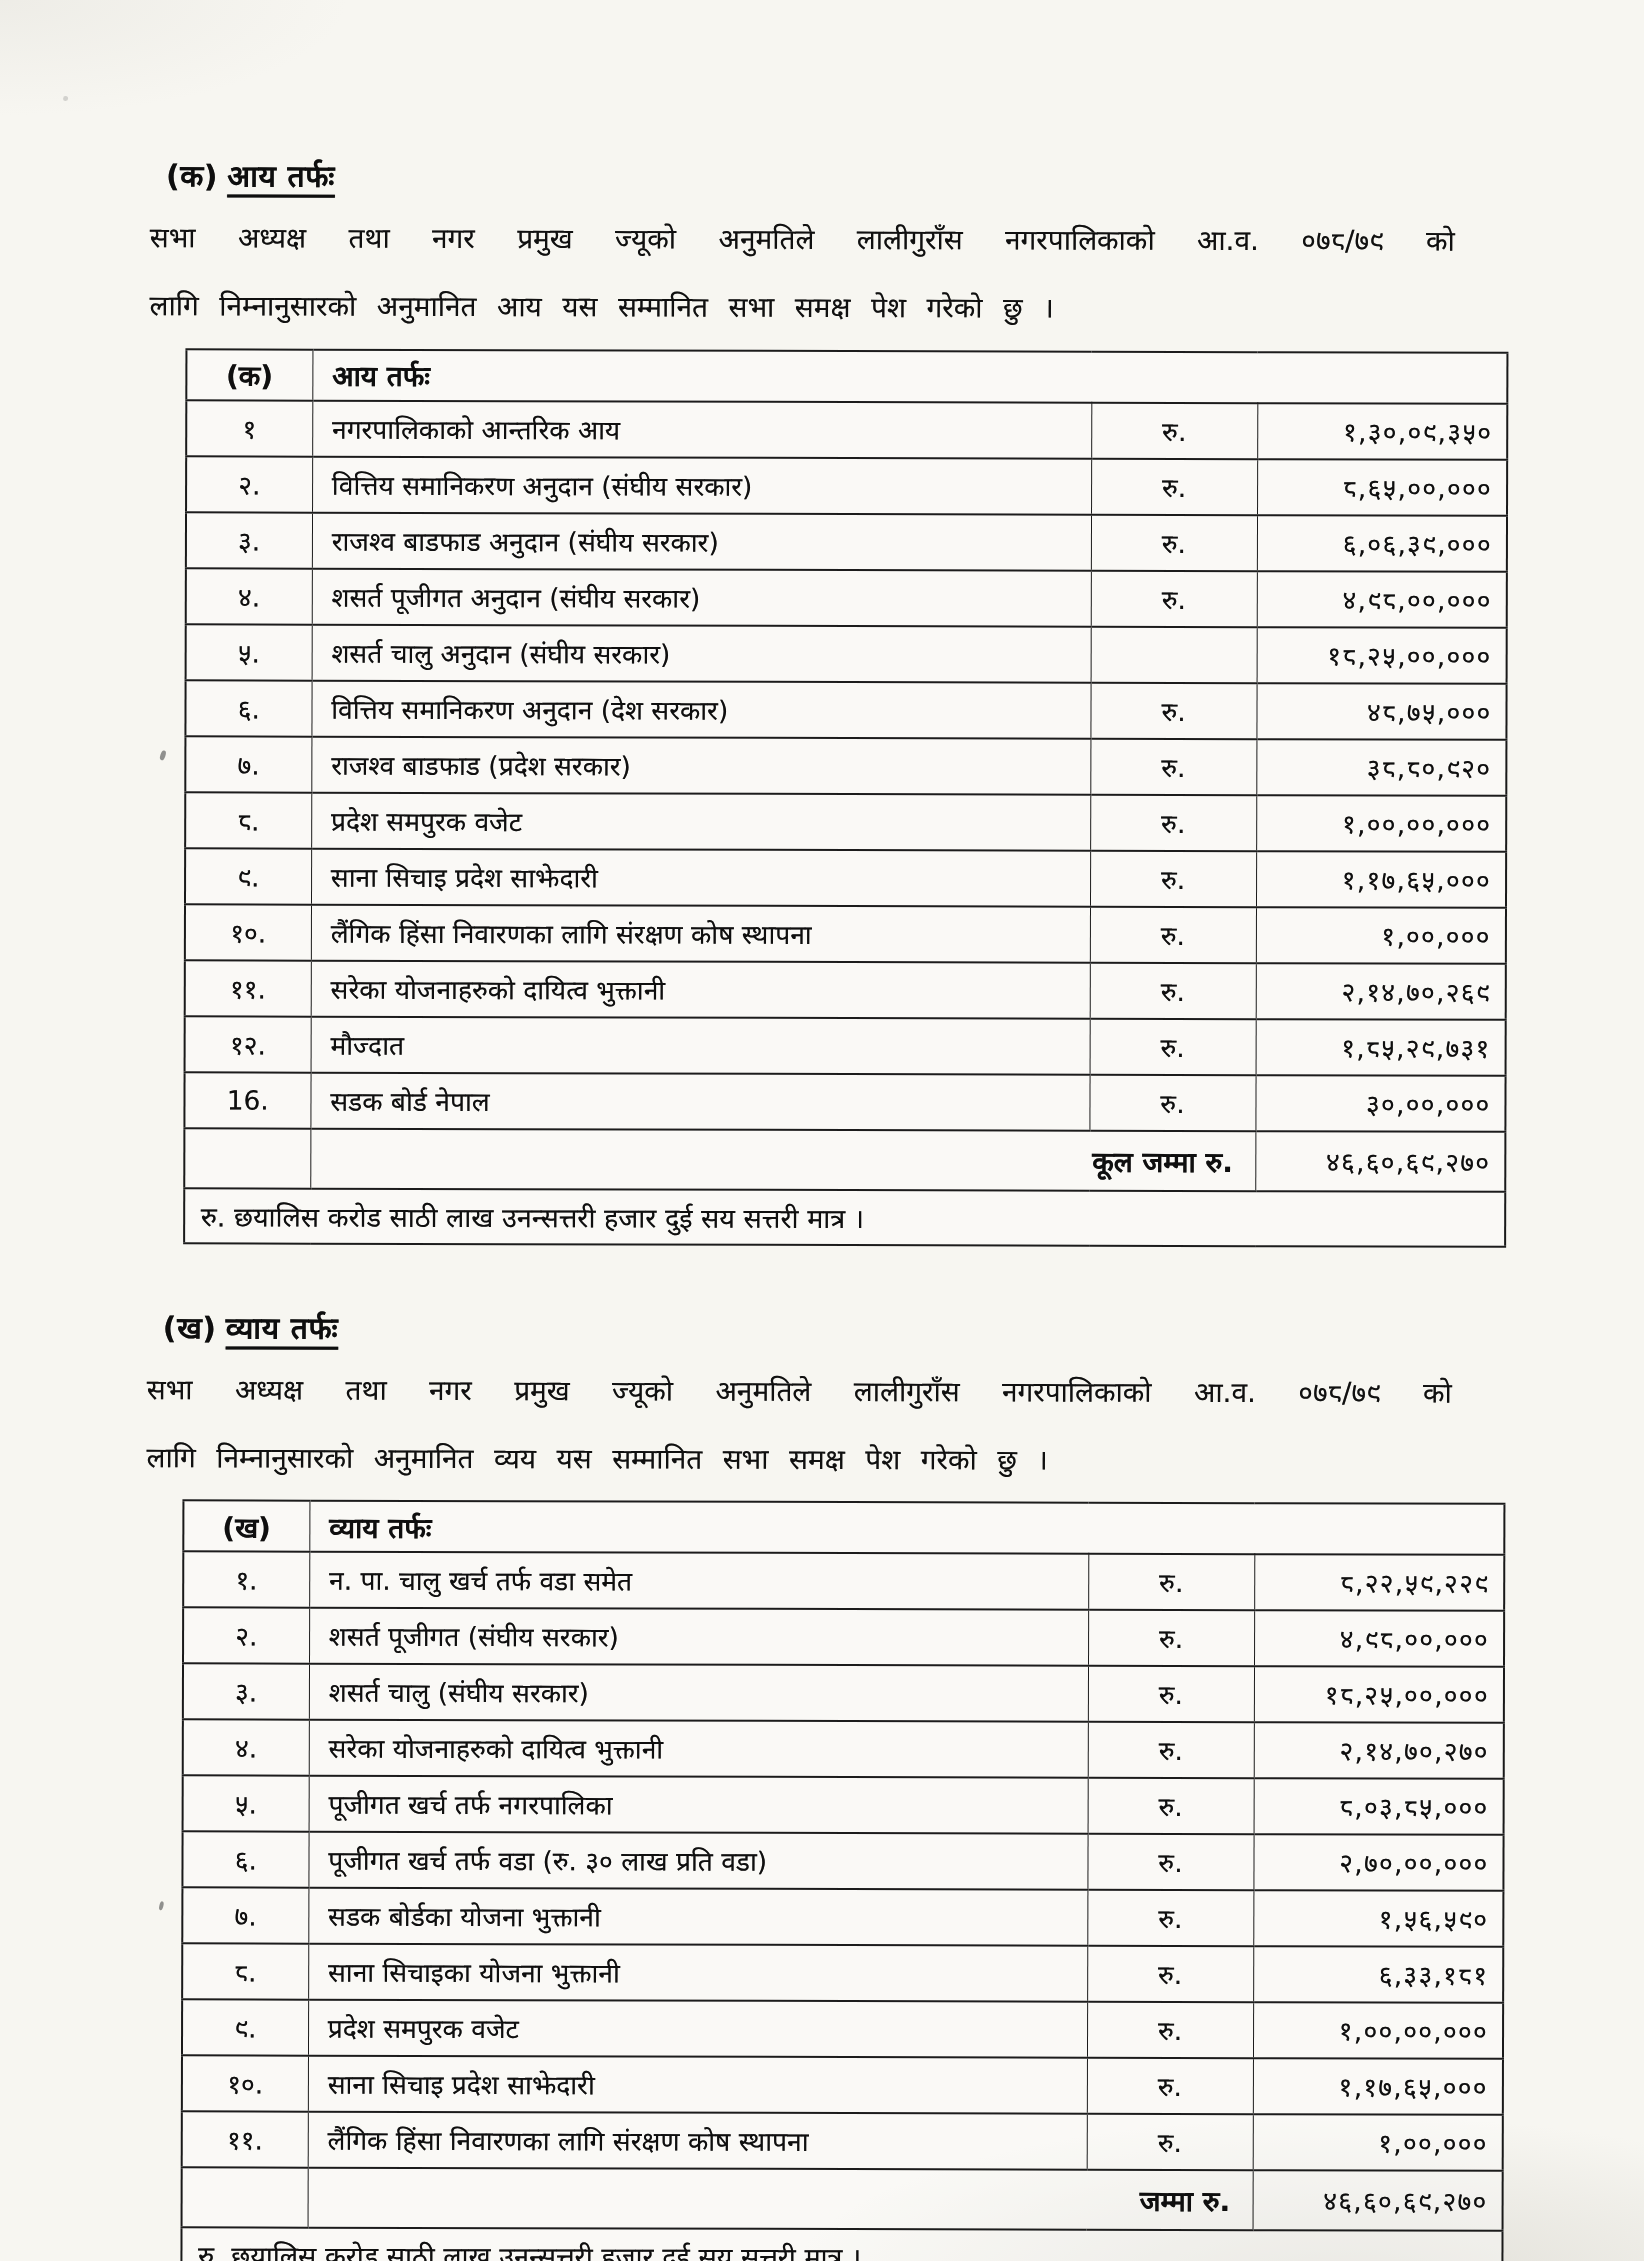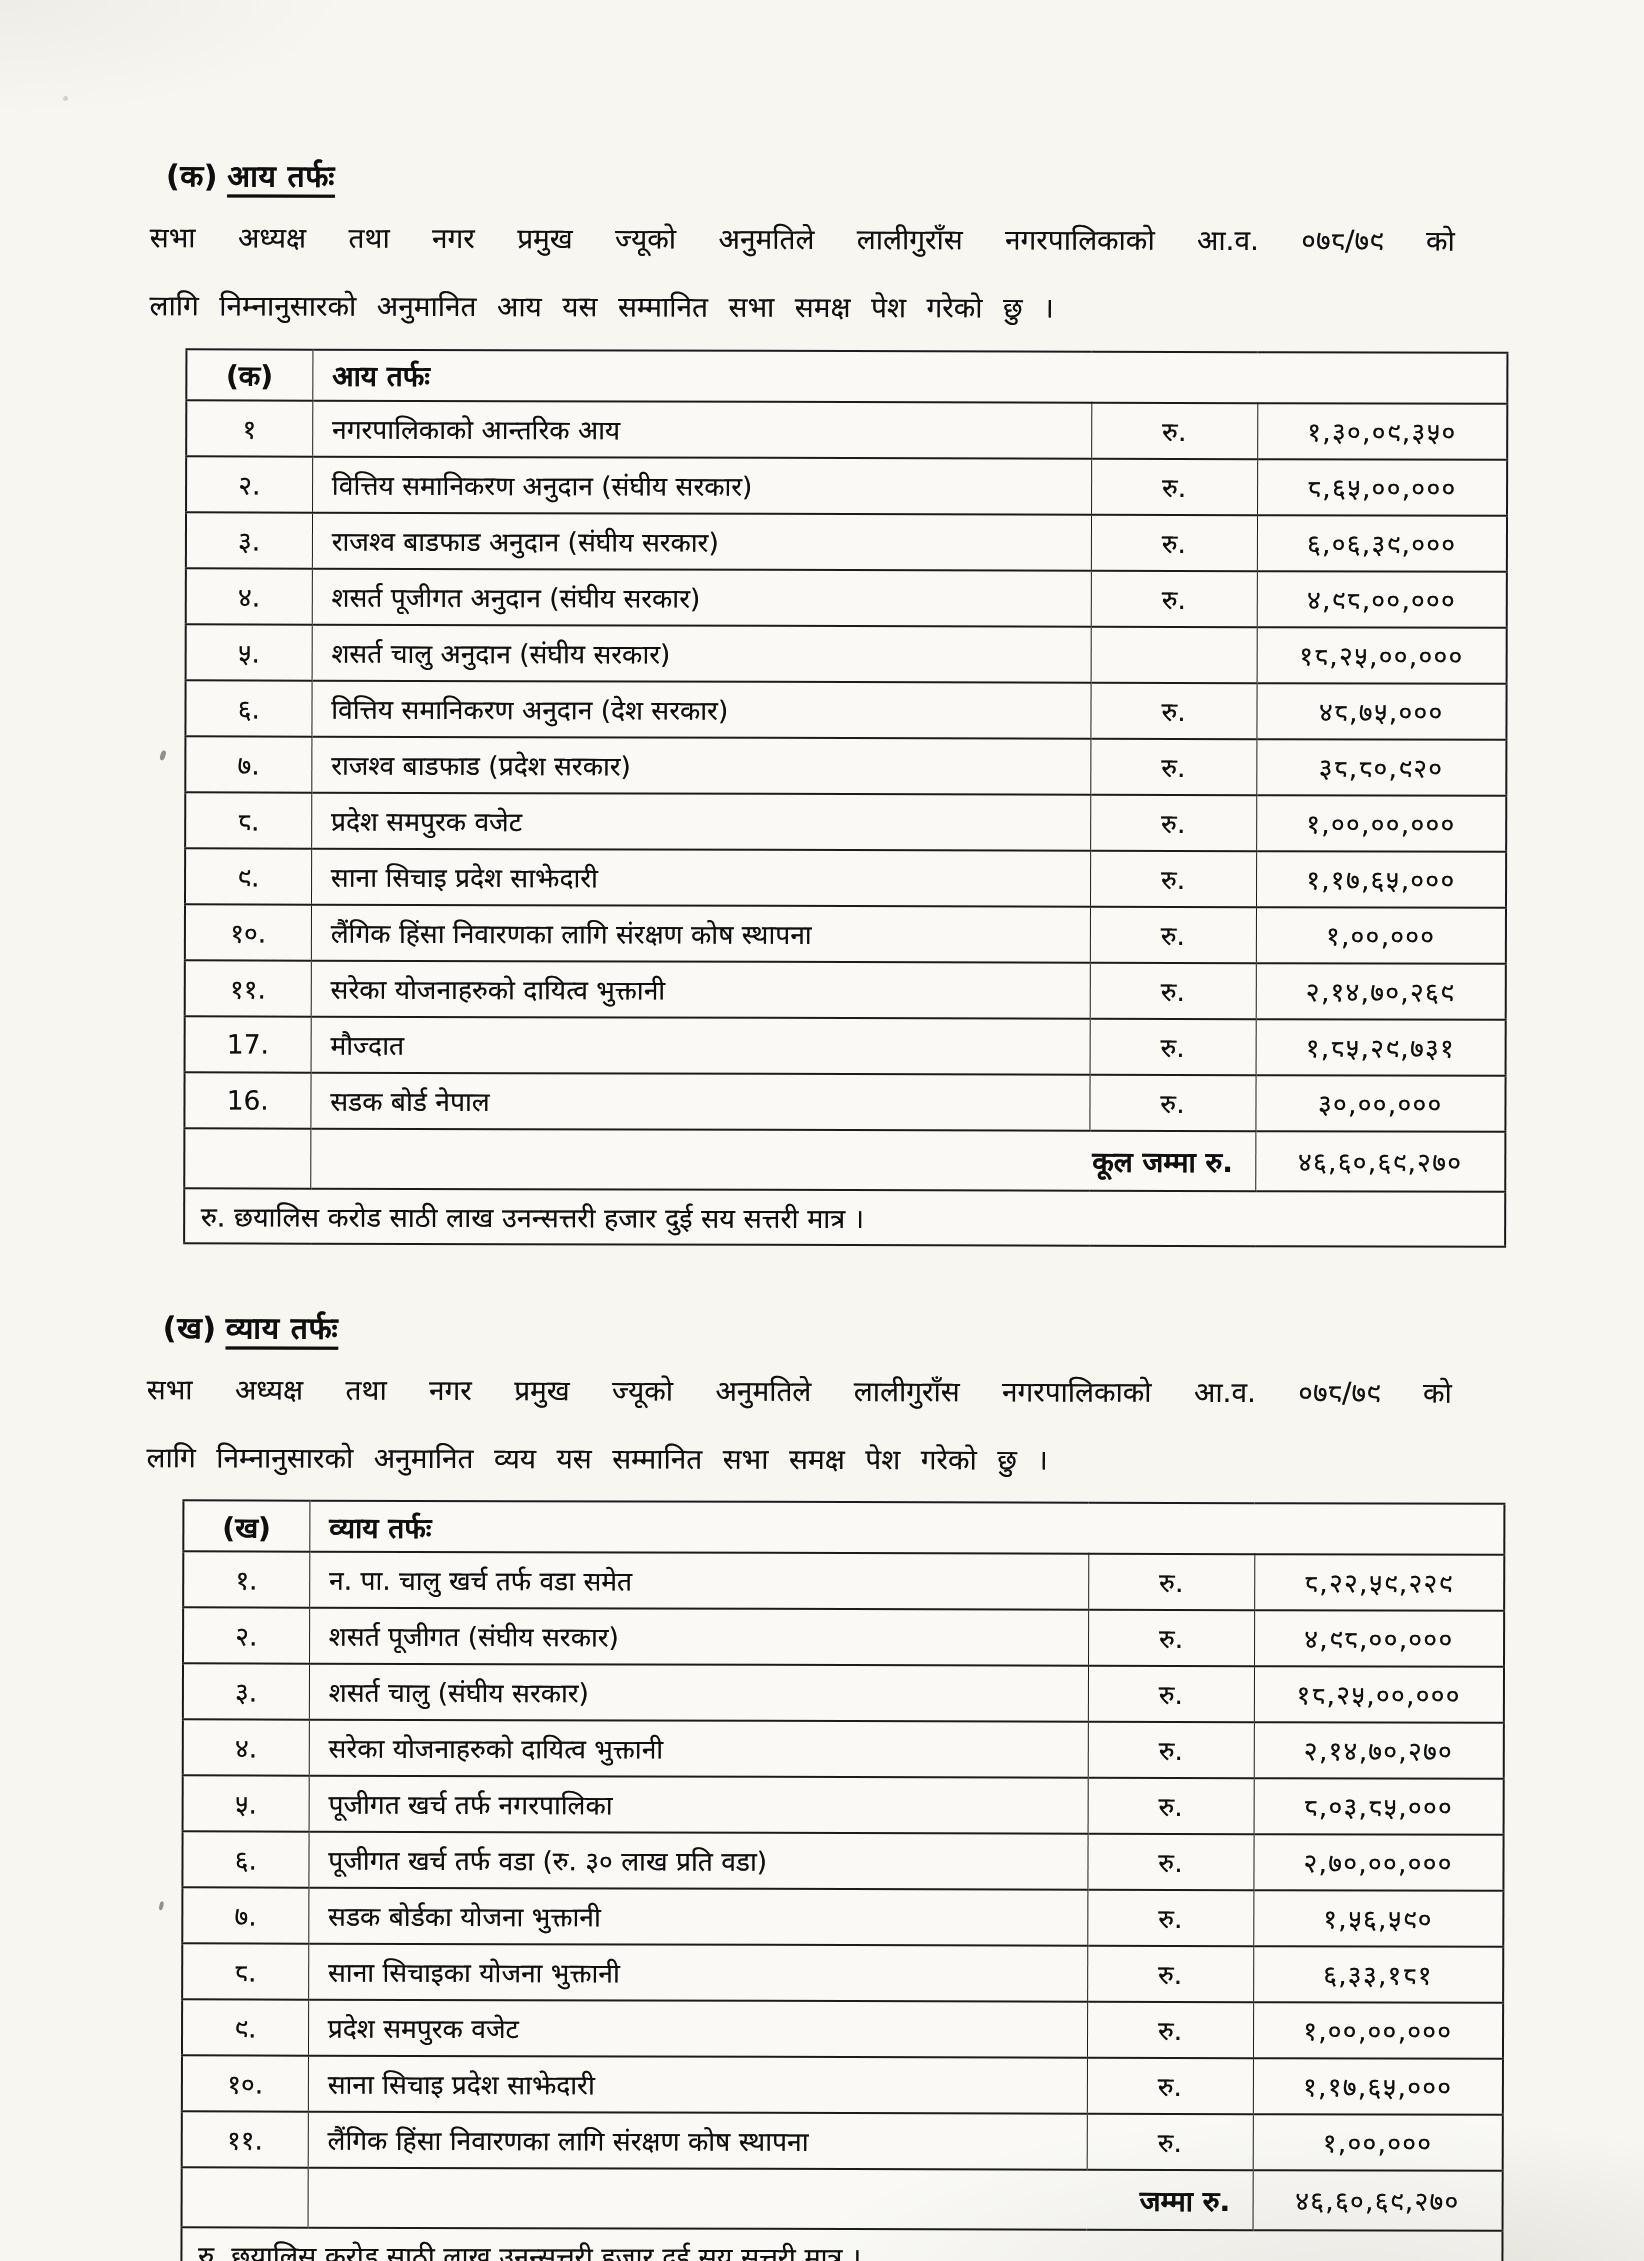--- a/index.html
+++ b/index.html
@@ -83,21 +83,21 @@
   .budget col.c-amt { width: 250px; }
 
   .budget tr.hdr td { height: 49px; font-weight: 700; font-size: 28px; }
   .budget tr.r td   { height: 54px; }
   .budget tr.total td { height: 58px; }
   .budget tr.note td  { height: 53px; font-size: 27px; }
 
   .budget .sn   { text-align: center; padding: 0 3.9px; }
   .budget .desc { text-align: left; padding-left: 19.3px; }
   .budget .cur  { text-align: center; }
-  .budget .amt  { text-align: center; letter-spacing: 1.3px; }
+  .budget .amt  { text-align: right; letter-spacing: 1.3px; }
   .budget .tlabel {
     text-align: right;
     padding-right: 22px;
     font-weight: 700;
     font-size: 28px;
   }
   .budget .note-cell { text-align: left; padding-left: 15.5px; }
 
   .sec-b { margin-top: 62px; }
 
@@ -198,21 +198,21 @@
           <td class="cur">रु.</td>
           <td class="amt">१,००,०००</td>
         </tr>
         <tr class="r">
           <td class="sn">११.</td>
           <td class="desc">सरेका योजनाहरुको दायित्व भुक्तानी</td>
           <td class="cur">रु.</td>
           <td class="amt">२,१४,७०,२६९</td>
         </tr>
         <tr class="r">
-          <td class="sn">17.</td>
+          <td class="sn">१२.</td>
           <td class="desc">मौज्दात</td>
           <td class="cur">रु.</td>
           <td class="amt">१,८५,२९,७३१</td>
         </tr>
         <tr class="r">
           <td class="sn">16.</td>
           <td class="desc">सडक बोर्ड नेपाल</td>
           <td class="cur">रु.</td>
           <td class="amt">३०,००,०००</td>
         </tr>

